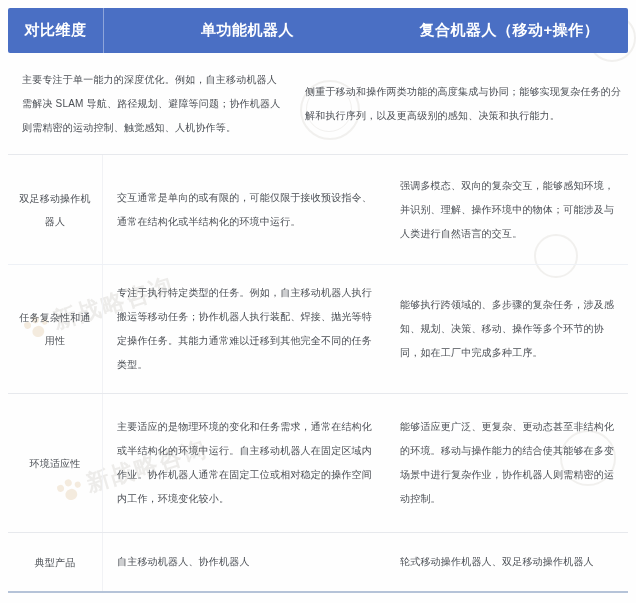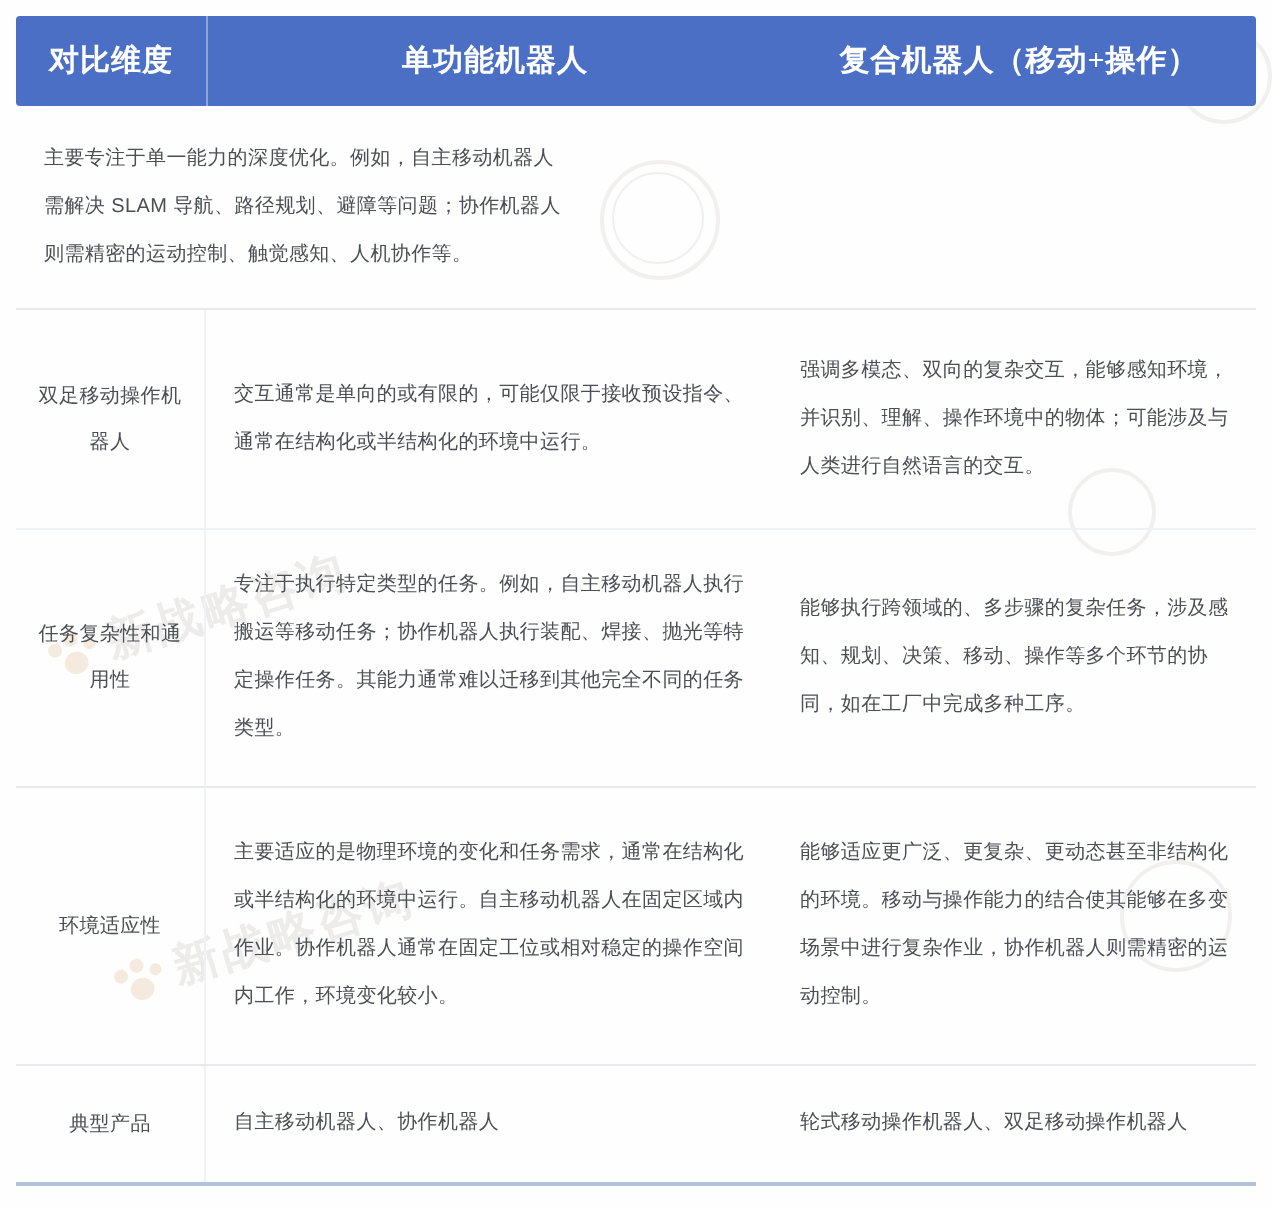--- a/index.html
+++ b/index.html
@@ -8,21 +8,21 @@
     background:#fffffe;
     font-family:"Liberation Sans","DejaVu Sans",sans-serif;
   }
   .page{
     position:relative;width:636px;height:603px;overflow:hidden;background:#fefefe;
   }
   .tbl{position:absolute;left:8px;top:8px;width:620px;z-index:2;}
   
   .thead{
     display:flex;align-items:stretch;height:45px;
-    border-radius:2px;font-weight:bold;font-size:15px;letter-spacing:.5px;font-family:Liberation Serif, serif;
+    border-radius:2px;font-weight:bold;font-size:15px;letter-spacing:.5px;
   }
   .th{display:flex;align-items:center;justify-content:center;}
   .th1{width:95px;border-right:1px solid rgba(255,255,255,.38);}
   .th2{width:287px;}
   .th3{flex:1;}
   
   .row{display:flex;align-items:center;border-bottom:1px solid #e7e9ed;background:transparent;}
   .row.r1{min-height:101px;}
   .row.r2{min-height:109px;border-bottom-color:#eef1f6;}
   .row.r3{min-height:128px;}
@@ -89,20 +89,21 @@
       <div class="th th2">
         <span>单功能机器人</span>
       </div>
       <div class="th th3">
         <span>复合机器人（移动+操作）</span>
       </div>
     </div>
 
     <div class="row r1">
       <div class="cell cell-a">主要专注于单一能力的深度优化。例如，自主移动机器人需解决 SLAM 导航、路径规划、避障等问题；协作机器人则需精密的运动控制、触觉感知、人机协作等。</div>
+      <div class="cell cell-b">侧重于移动和操作两类功能的高度集成与协同；能够实现复杂任务的分解和执行序列，以及更高级别的感知、决策和执行能力。</div>
     </div>
 
     <div class="row r2">
       <div class="cell cell-dim">双足移动操作机器人</div>
       <div class="cell cell-a">交互通常是单向的或有限的，可能仅限于接收预设指令、通常在结构化或半结构化的环境中运行。</div>
       <div class="cell cell-b">强调多模态、双向的复杂交互，能够感知环境，并识别、理解、操作环境中的物体；可能涉及与人类进行自然语言的交互。</div>
     </div>
 
     <div class="row r3">
       <div class="cell cell-dim">任务复杂性和通用性</div>

